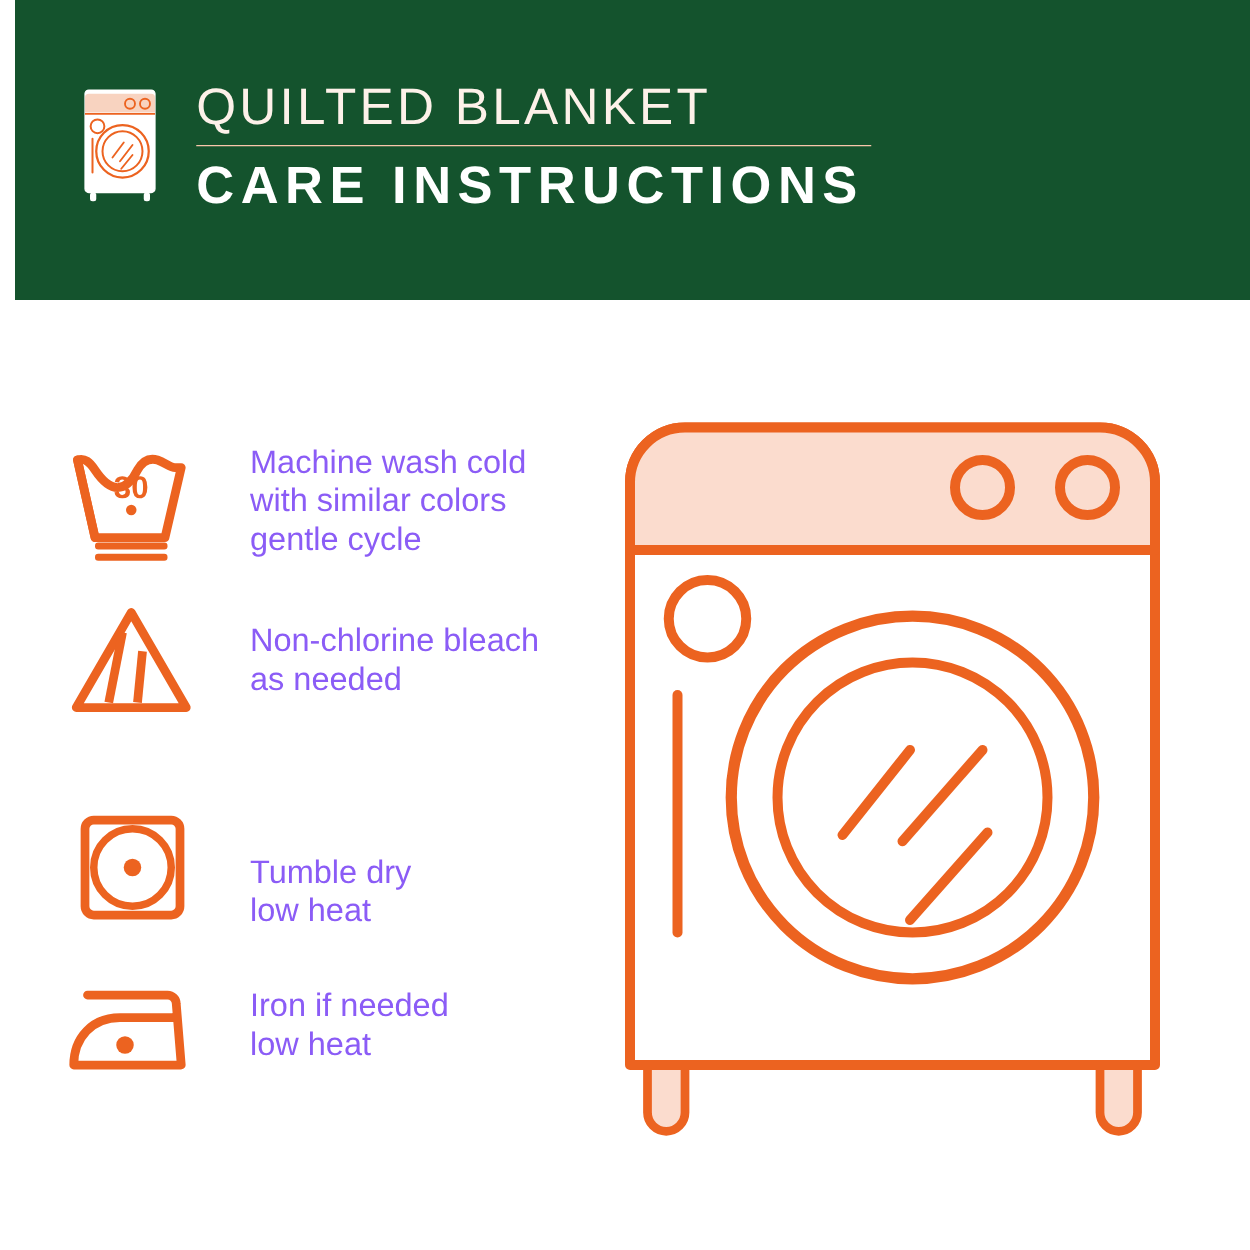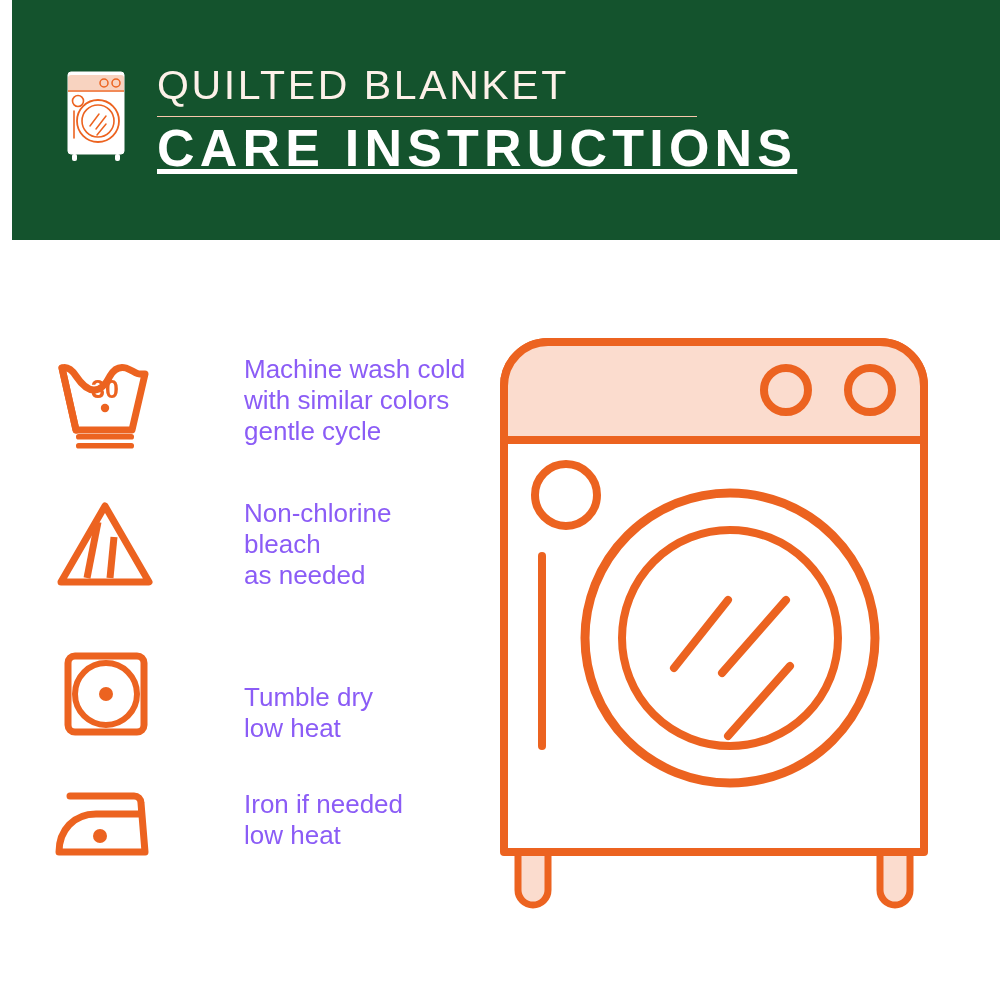--- a/index.html
+++ b/index.html
@@ -56,47 +56,45 @@
     font-family: "Liberation Sans", sans-serif;
   }
   .title-rule {
     height: 1px;
     background: #F8C7AB;
     margin: 8px 0 7px 0;
     width: 540px;
   }
   .title-line2 {
     color: #FFFFFF;
-    font-size: 52px;
+    font-size: 42px;
     line-height: 48px;
     font-weight: 600;
     letter-spacing: 5.2px;
     white-space: nowrap;
     font-family: "Liberation Sans", sans-serif;
-    text-decoration: underline;
   }
 
   
   .care-list {
     position: absolute;
     left: 0;
     top: 240px;
     width: 480px;
     height: 760px;
   }
   .care-row {
     position: absolute;
     left: 48px;
     display: flex;
     align-items: center;
     width: 420px;
-    gap: 44px;
   }
   .care-row-0 { top: 108px; }
-  .care-row-1 { top: 252px; }
+  .care-row-1 { top: 236px; }
   .care-row-2 { top: 400px; align-items: flex-end; }
   .care-row-3 { top: 528px; }
 
   .care-symbol {
     width: 120px;
     height: 104px;
     flex: 0 0 auto;
     display: flex;
     align-items: center;
     justify-content: center;

